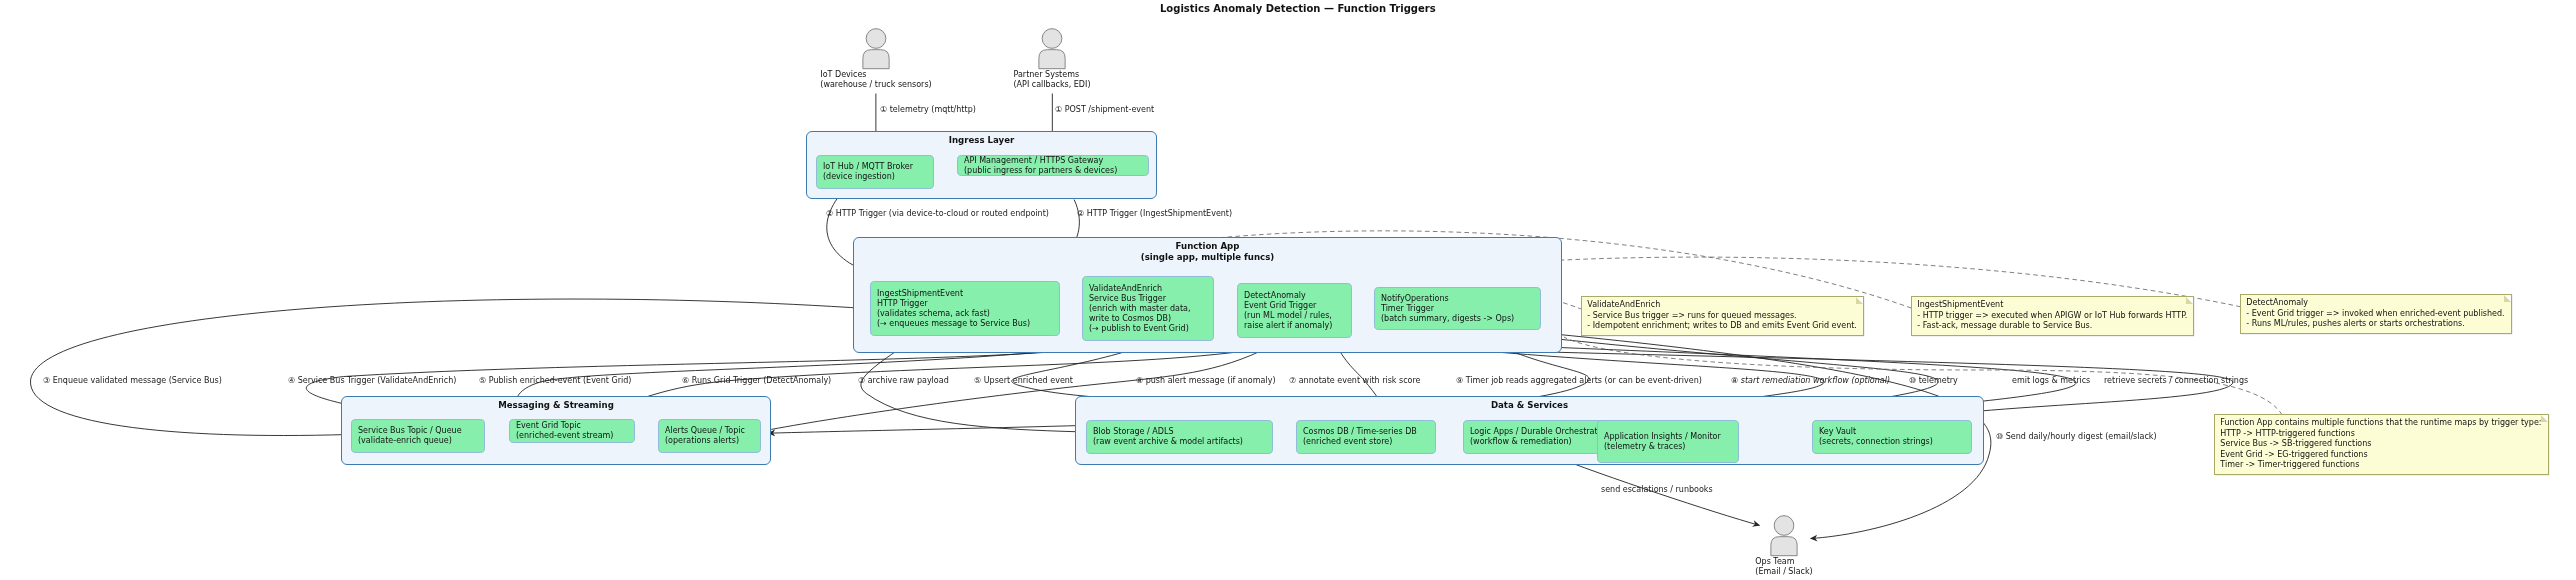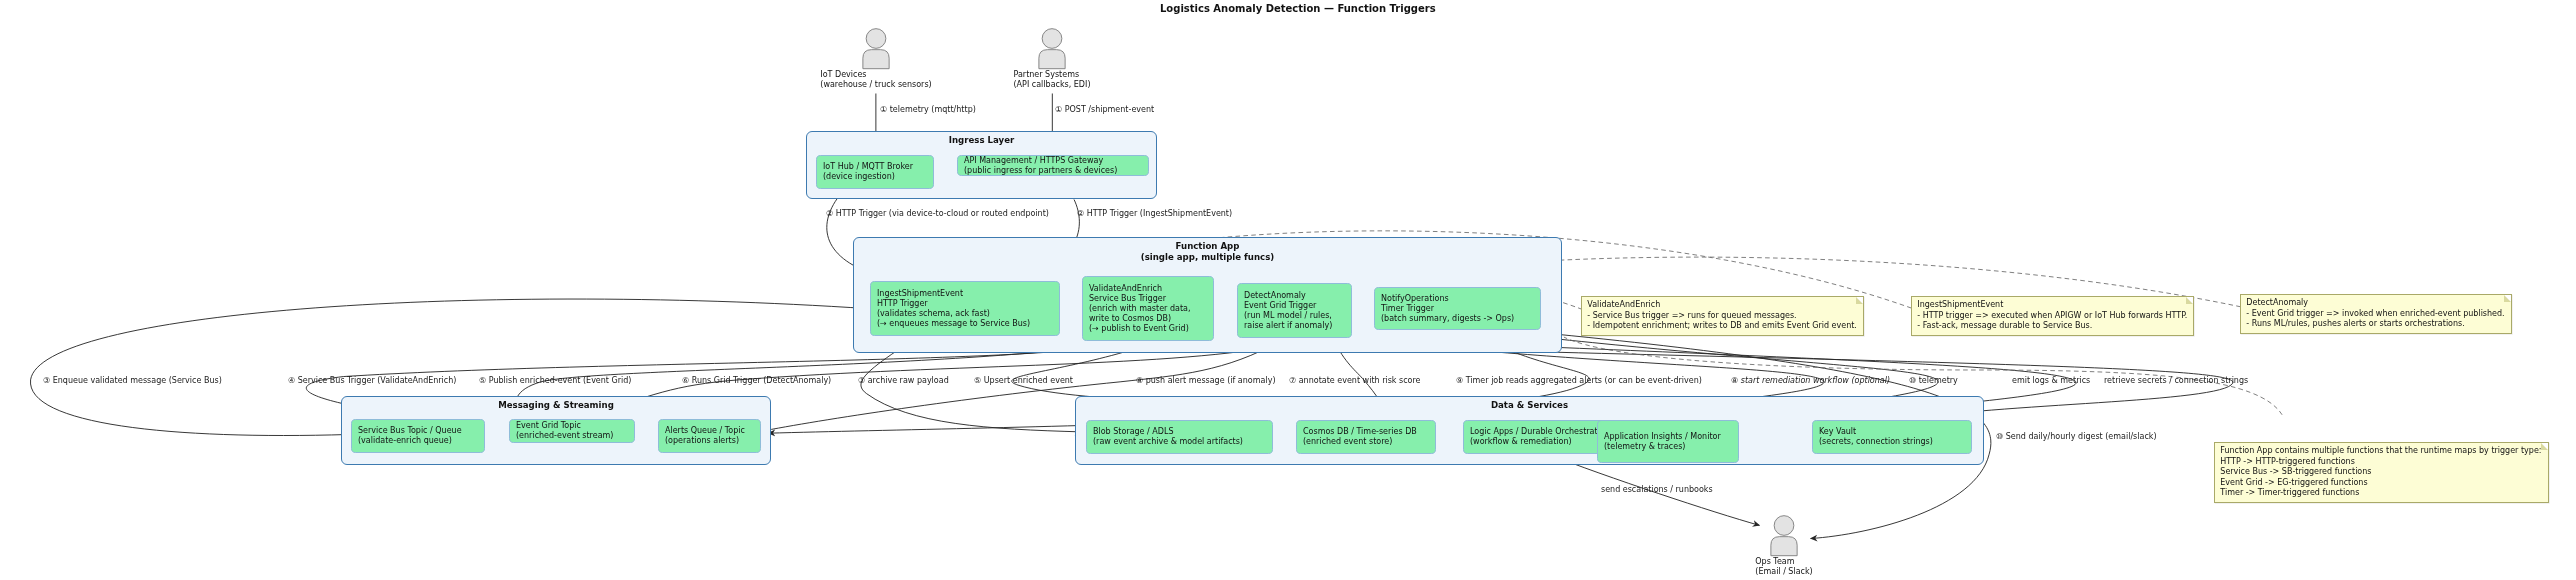--- a/index.html
+++ b/index.html
@@ -166,21 +166,21 @@
         <div>IngestShipmentEvent</div>
         <div>- HTTP trigger =&gt; executed when APIGW or IoT Hub forwards HTTP.</div>
         <div>- Fast-ack, message durable to Service Bus.</div>
       </div>
       <div class="note" style="left: 2240px; top: 294px;">
         <span class="fold"></span>
         <div>DetectAnomaly</div>
         <div>- Event Grid trigger =&gt; invoked when enriched-event published.</div>
         <div>- Runs ML/rules, pushes alerts or starts orchestrations.</div>
       </div>
-      <div class="note" style="left: 2214px; top: 414px; margin-top: 28px;">
+      <div class="note" style="left: 2214px; top: 414px;">
         <span class="fold"></span>
         <div>Function App contains multiple functions that the runtime maps by trigger type:</div>
         <div>HTTP -&gt; HTTP-triggered functions</div>
         <div>Service Bus -&gt; SB-triggered functions</div>
         <div>Event Grid -&gt; EG-triggered functions</div>
         <div>Timer -&gt; Timer-triggered functions</div>
       </div>
       <div class="actor" style="left: 856px; top: 28px; width: 40px;"><svg width="40" height="42" viewBox="0 0 60 64">
        <circle cx="30" cy="16" r="15" fill="#e3e3e3" stroke="#7d7d7d" stroke-width="1.4"></circle>
        <path d="M10,62 L10,46 Q10,33 23,33 L37,33 Q50,33 50,46 L50,62 Z" fill="#e3e3e3" stroke="#7d7d7d" stroke-width="1.4"></path>

